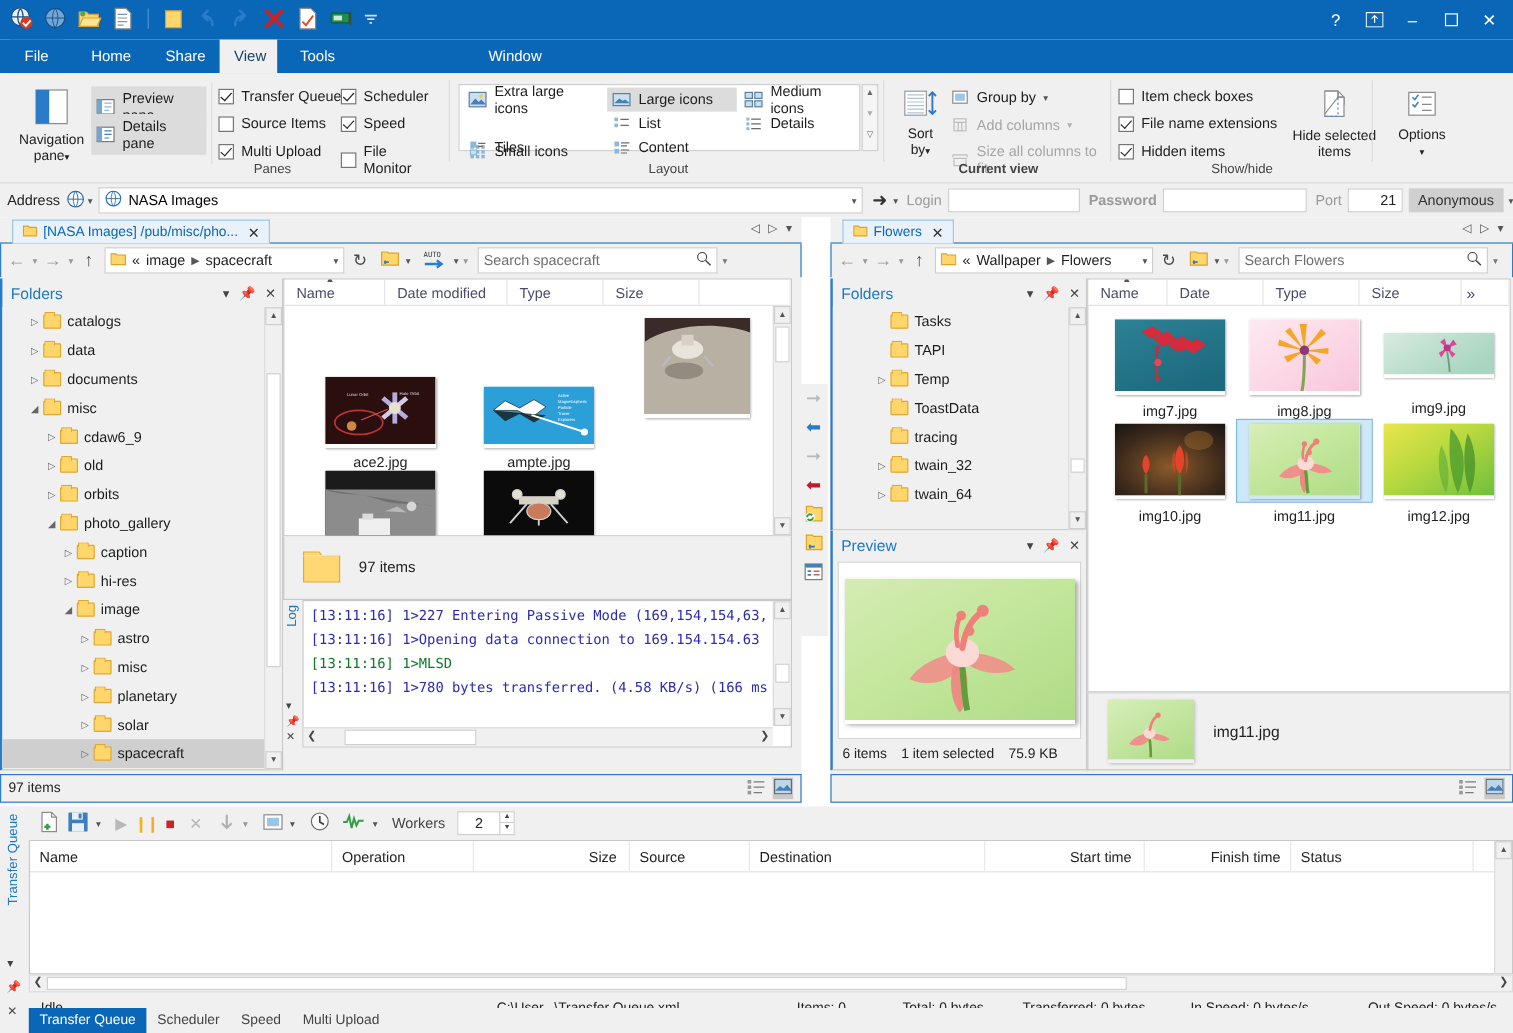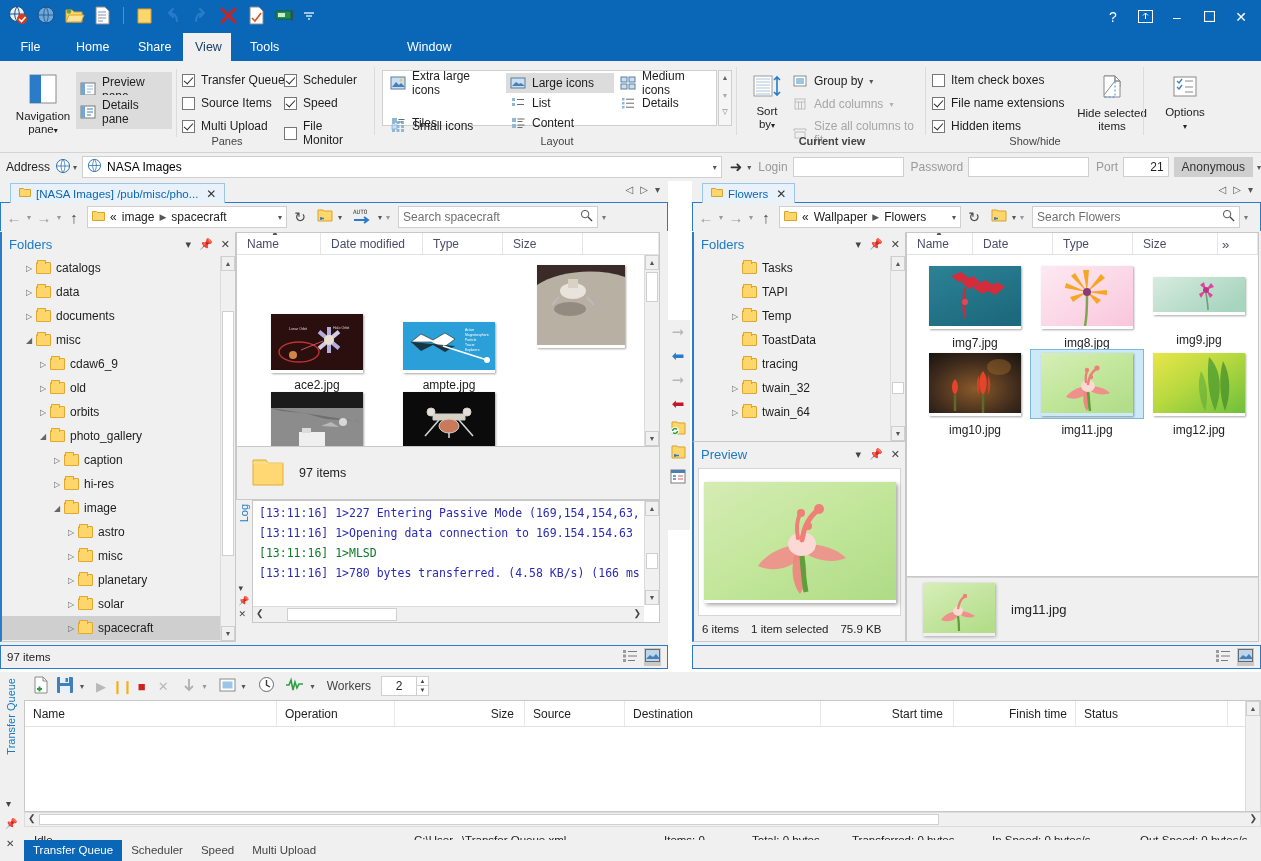--- a/index.html
+++ b/index.html
@@ -550,21 +550,21 @@
             <path d="M1.5 8h13M8 1.5c2.6 3 2.6 10 0 13M8 1.5C5.4 4.5 5.4 11.5 8 14.5" stroke="#2a6fae" fill="none" stroke-width=".8"></path>
           </svg>
       </span>
       <span>NASA Images</span>
       <span style="margin-left:auto;font-size:8px;color:#555;">▾</span>
     </div>
     <span style="margin:0 5px 0 8px;font-size:15px;color:#333;">➜</span>
     <span style="font-size:8px;color:#555;margin-right:7px;">▾</span>
     <span class="greylabel">Login</span>
     <div class="tinyfield" style="width:112px;margin-left:5px;"></div>
-    <span class="greylabel" style="margin-left:7px;">Password</span>
+    <span class="greylabel" style="margin-left:7px;font-weight:bold;">Password</span>
     <div class="tinyfield" style="width:122px;margin-left:5px;"></div>
     <span class="greylabel" style="margin-left:7px;">Port</span>
     <div class="tinyfield" style="width:46px;margin-left:5px;text-align:right;padding:2px 4px 0 0;font-size:12px;color:#222;">21</div>
     <div class="anonbtn" style="margin-left:5px;">Anonymous</div>
     <span style="font-size:8px;color:#555;margin-left:4px;">▾</span>
   </div>
 
   <div class="pane" style="left:0;top:181px;width:668px;height:487px;">
 
     <div class="tabbar" style="position:relative;height:22px;border-bottom:1px solid #2a7cc9;">

